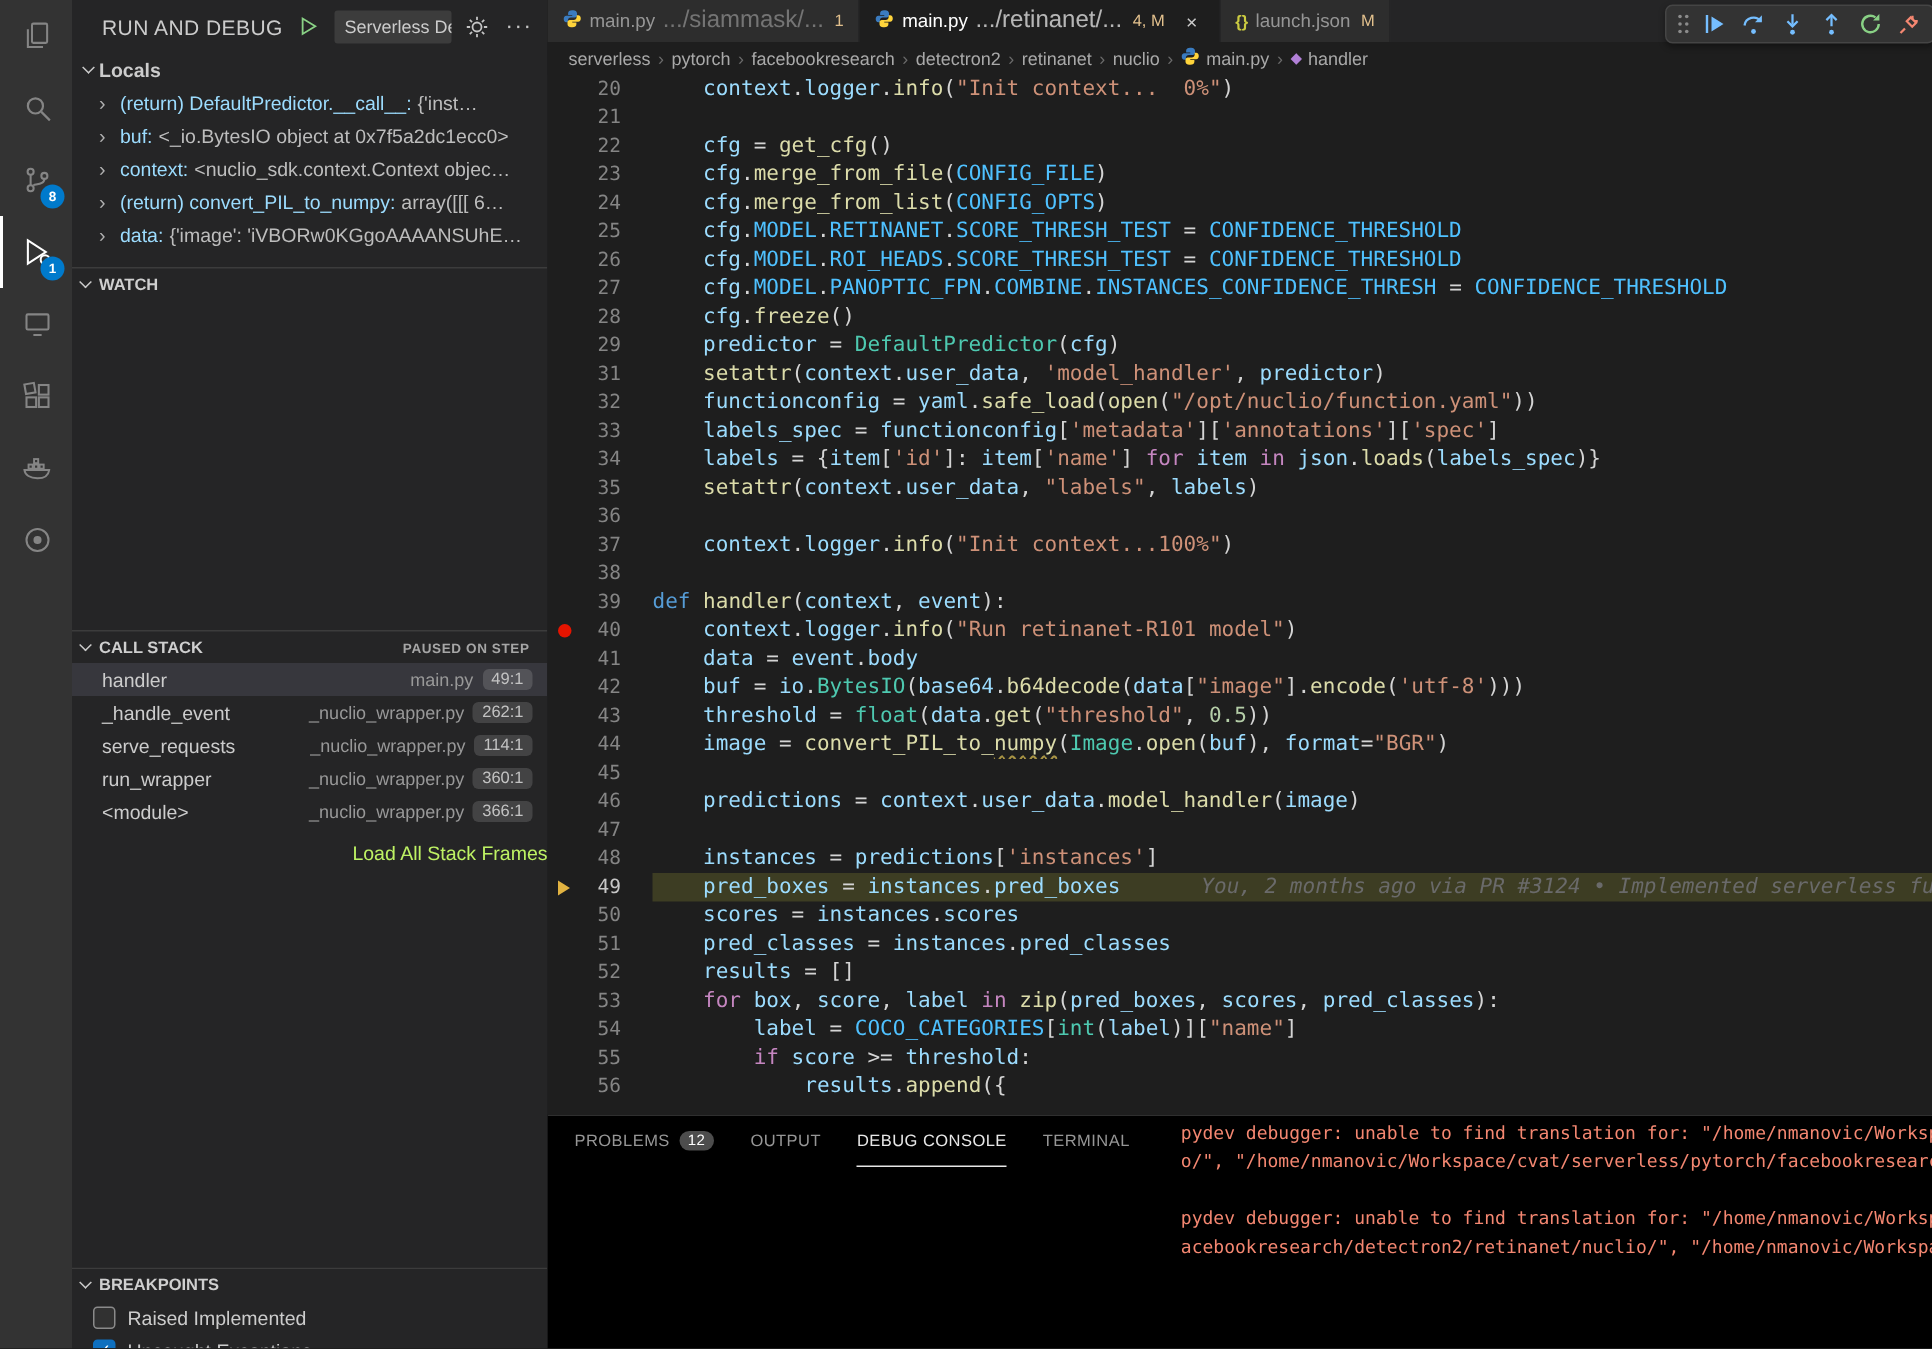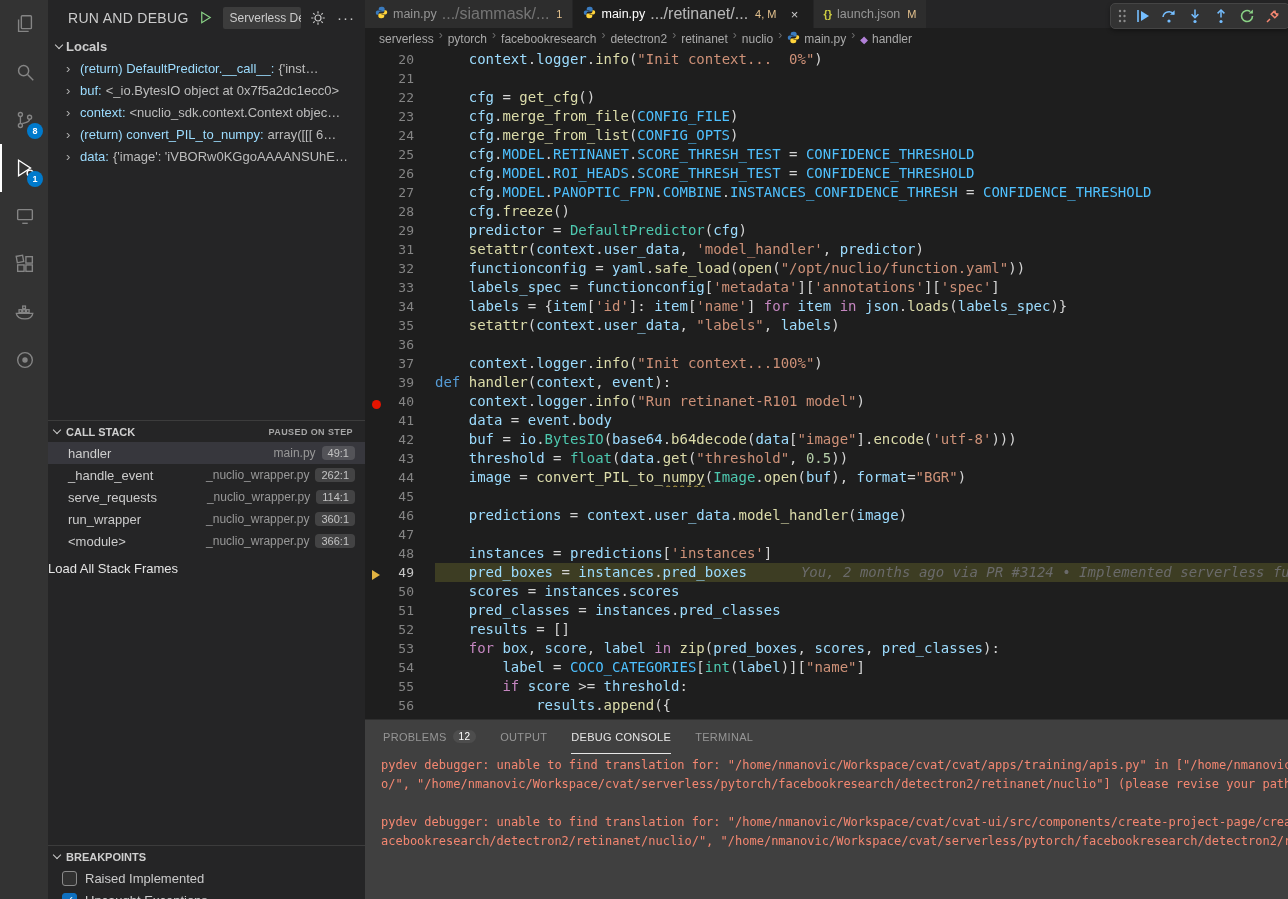--- a/index.html
+++ b/index.html
@@ -37,21 +37,21 @@
   .var-row{padding-left:18px}
   .twistie{color:#b0b0b0;width:10px;flex:none;font-size:13px}
   .var-name{color:#9cdcfe}
   .var-value{color:#bdbdbd;overflow:hidden;text-overflow:clip}
 
   .stack-row{height:22px;display:flex;align-items:center;gap:6px;padding:0 10px 0 20px;cursor:pointer;white-space:nowrap}
   .stack-row.selected{background:#37373d}
   .frame-name{color:#cccccc}
   .frame-file{margin-left:auto;color:#989898;font-size:12px}
   .frame-line{background:rgba(255,255,255,.14);color:#c3c3c3;border-radius:4px;padding:1px 6px;font-size:11px}
-  .load-link{color:#e5e5e5;text-align:left;margin-top:9px;cursor:pointer;font-size:13px}
+  .load-link{color:#bef264;text-align:right;margin-top:9px;cursor:pointer;font-size:13px}
 
   .bp-row{height:22px;display:flex;align-items:center;gap:8px;padding-left:14px;cursor:pointer}
   .checkbox{width:15px;height:15px;border:1px solid #8a8a8a;border-radius:3px;background:#313131;flex:none;display:flex;align-items:center;justify-content:center;font-size:11px;color:#fff}
   .checkbox.checked{background:#0e70c0;border-color:#0e70c0}
   .bp-label{color:#cccccc}
 
   
   .main{flex:1;display:flex;flex-direction:column;overflow:hidden;position:relative;background:#1e1e1e}
   .tabbar{height:28px;flex:none;background:#252526;display:flex;position:relative}
   .tabs{display:flex;height:28px}
@@ -59,43 +59,43 @@
   .tab.active{background:#1e1e1e;color:#ffffff}
   .tab-desc{font-size:16px;opacity:.68}
   .tab-badge{color:#e2c08d;font-size:11px;margin-left:2px}
   .tab-close{margin-left:5px;color:#cccccc;font-size:13px;width:16px;text-align:center;border-radius:3px}
   .json-icon{color:#cbcb41;font-size:11px;font-weight:700}
 
   .debug-toolbar{position:absolute;top:3px;left:745px;height:26px;display:flex;align-items:center;gap:2px;background:#333333;border:1px solid #454545;border-radius:5px;padding:0 4px;box-shadow:0 2px 4px rgba(0,0,0,.35);z-index:5}
   .dt-btn{background:none;border:none;width:24px;height:24px;display:flex;align-items:center;justify-content:center;cursor:pointer;border-radius:4px}
   .dt-grip{display:flex;align-items:center;justify-content:center;width:14px;height:24px;cursor:grab}
 
-  .breadcrumbs{height:22px;flex:none;display:flex;gap:5px;padding-left:14px;font-size:12px;color:#a9a9a9;white-space:nowrap;background:#1e1e1e}
+  .breadcrumbs{height:22px;flex:none;display:flex;align-items:center;gap:5px;padding-left:14px;font-size:12px;color:#a9a9a9;white-space:nowrap;background:#1e1e1e}
   .crumb{display:flex;align-items:center;gap:4px;cursor:pointer}
   .crumb-sep{color:#6b6b6b}
   .sym-method{color:#b180d7;font-size:10px}
 
   .editor{flex:1;overflow:hidden;position:relative}
   .code-area{font-family:"DejaVu Sans Mono",monospace;font-size:14px;line-height:19px}
   .code-row{display:flex;height:19px;white-space:pre;cursor:text}
-  .gutter{width:70px;flex:none;display:flex;align-items:flex-end;cursor:pointer}
+  .gutter{width:70px;flex:none;display:flex;align-items:center;cursor:pointer}
   .gicon{width:16px;height:14px;flex:none;display:flex;align-items:center;justify-content:center;margin-left:3px}
   .gicon.bp::before{content:'';width:9px;height:9px;border-radius:50%;background:#e51400}
   .gicon.cur::before{content:'';width:0;height:0;border-left:8px solid #e2b341;border-top:5px solid transparent;border-bottom:5px solid transparent}
   .gnum{flex:1;text-align:right;padding-right:21px;color:#858585;font-size:13px}
   .code-row.current .gnum{color:#c6c6c6}
   .gcode{flex:1;color:#d4d4d4;overflow:hidden}
   .code-row.current .gcode{background:rgba(255,255,70,.14)}
   .blame{color:#6a6a6a;margin-left:54px;font-style:italic}
   .tk-v{color:#9cdcfe}.tk-k{color:#569cd6}.tk-c{color:#c586c0}.tk-f{color:#dcdcaa}
   .tk-s{color:#ce9178}.tk-C{color:#4fc1ff}.tk-t{color:#4ec9b0}.tk-n{color:#b5cea8}.tk-p{color:#d4d4d4}
   .tk-fu{color:#dcdcaa;text-decoration-line:underline;text-decoration-style:wavy;text-decoration-color:#a89344;text-underline-offset:3px}
 
   
-  .panel{height:180px;flex:none;border-top:1px solid #2f2f2f;background:#404040;display:flex;flex-direction:column;overflow:hidden}
+  .panel{height:156px;flex:none;border-top:1px solid #2f2f2f;background:#000000;display:flex;overflow:hidden}
   .panel-tabs{height:34px;flex:none;display:flex;align-items:center;gap:24px;padding:0 18px;font-size:11px;letter-spacing:.3px;color:#969696}
   .ptab{display:flex;align-items:center;gap:6px;height:34px;cursor:pointer;border-bottom:1px solid transparent}
   .ptab.active{color:#e7e7e7;border-bottom:1px solid #e7e7e7}
   .ptab-badge{background:#4d4d4d;color:#ffffff;border-radius:9px;padding:1px 6px;font-size:10px}
   .console{flex:1;overflow:hidden;padding:2px 0 0 16px;font-family:"DejaVu Sans Mono",monospace;font-size:12px;line-height:19px}
   .console-line{white-space:pre;color:#f48771;height:19px;overflow:hidden}
 </style>
 </head>
 <body>
 
@@ -212,20 +212,24 @@
             <div class="tree-row var-row">
               <span class="twistie">›</span>
               <span class="var-name">data: </span>
               <span class="var-value">{'image': 'iVBORw0KGgoAAAANSUhE…</span>
             </div>
           </div>
       </div>
     </section>
 
     <section class="sec sec-watch">
+      <div class="sec-header">
+        <span class="chev"></span>
+        <span>WATCH</span>
+      </div>
       <div class="sec-body"></div>
     </section>
 
     <section class="sec sec-stack">
       <div class="sec-header">
         <span class="chev"></span>
         <span>CALL STACK</span>
         <span class="sec-status">PAUSED ON STEP</span>
       </div>
       <div class="sec-body">
@@ -412,20 +416,21 @@
           <div class="code-row"><div class="gutter"><span class="gicon"></span><span class="gnum">27</span></div><div class="gcode"><span>    </span><span class="tk-v">cfg</span><span class="tk-p">.</span><span class="tk-C">MODEL</span><span class="tk-p">.</span><span class="tk-C">PANOPTIC_FPN</span><span class="tk-p">.</span><span class="tk-C">COMBINE</span><span class="tk-p">.</span><span class="tk-C">INSTANCES_CONFIDENCE_THRESH</span><span class="tk-p"> = </span><span class="tk-C">CONFIDENCE_THRESHOLD</span></div></div>
           <div class="code-row"><div class="gutter"><span class="gicon"></span><span class="gnum">28</span></div><div class="gcode"><span>    </span><span class="tk-v">cfg</span><span class="tk-p">.</span><span class="tk-f">freeze</span><span class="tk-p">()</span></div></div>
           <div class="code-row"><div class="gutter"><span class="gicon"></span><span class="gnum">29</span></div><div class="gcode"><span>    </span><span class="tk-v">predictor</span><span class="tk-p"> = </span><span class="tk-t">DefaultPredictor</span><span class="tk-p">(</span><span class="tk-v">cfg</span><span class="tk-p">)</span></div></div>
           <div class="code-row"><div class="gutter"><span class="gicon"></span><span class="gnum">31</span></div><div class="gcode"><span>    </span><span class="tk-f">setattr</span><span class="tk-p">(</span><span class="tk-v">context</span><span class="tk-p">.</span><span class="tk-v">user_data</span><span class="tk-p">, </span><span class="tk-s">'model_handler'</span><span class="tk-p">, </span><span class="tk-v">predictor</span><span class="tk-p">)</span></div></div>
           <div class="code-row"><div class="gutter"><span class="gicon"></span><span class="gnum">32</span></div><div class="gcode"><span>    </span><span class="tk-v">functionconfig</span><span class="tk-p"> = </span><span class="tk-v">yaml</span><span class="tk-p">.</span><span class="tk-f">safe_load</span><span class="tk-p">(</span><span class="tk-f">open</span><span class="tk-p">(</span><span class="tk-s">"/opt/nuclio/function.yaml"</span><span class="tk-p">))</span></div></div>
           <div class="code-row"><div class="gutter"><span class="gicon"></span><span class="gnum">33</span></div><div class="gcode"><span>    </span><span class="tk-v">labels_spec</span><span class="tk-p"> = </span><span class="tk-v">functionconfig</span><span class="tk-p">[</span><span class="tk-s">'metadata'</span><span class="tk-p">][</span><span class="tk-s">'annotations'</span><span class="tk-p">][</span><span class="tk-s">'spec'</span><span class="tk-p">]</span></div></div>
           <div class="code-row"><div class="gutter"><span class="gicon"></span><span class="gnum">34</span></div><div class="gcode"><span>    </span><span class="tk-v">labels</span><span class="tk-p"> = {</span><span class="tk-v">item</span><span class="tk-p">[</span><span class="tk-s">'id'</span><span class="tk-p">]: </span><span class="tk-v">item</span><span class="tk-p">[</span><span class="tk-s">'name'</span><span class="tk-p">] </span><span class="tk-c">for</span><span class="tk-p"> </span><span class="tk-v">item</span><span class="tk-p"> </span><span class="tk-c">in</span><span class="tk-p"> </span><span class="tk-v">json</span><span class="tk-p">.</span><span class="tk-f">loads</span><span class="tk-p">(</span><span class="tk-v">labels_spec</span><span class="tk-p">)}</span></div></div>
           <div class="code-row"><div class="gutter"><span class="gicon"></span><span class="gnum">35</span></div><div class="gcode"><span>    </span><span class="tk-f">setattr</span><span class="tk-p">(</span><span class="tk-v">context</span><span class="tk-p">.</span><span class="tk-v">user_data</span><span class="tk-p">, </span><span class="tk-s">"labels"</span><span class="tk-p">, </span><span class="tk-v">labels</span><span class="tk-p">)</span></div></div>
           <div class="code-row"><div class="gutter"><span class="gicon"></span><span class="gnum">36</span></div><div class="gcode"><span></span></div></div>
           <div class="code-row"><div class="gutter"><span class="gicon"></span><span class="gnum">37</span></div><div class="gcode"><span>    </span><span class="tk-v">context</span><span class="tk-p">.</span><span class="tk-v">logger</span><span class="tk-p">.</span><span class="tk-f">info</span><span class="tk-p">(</span><span class="tk-s">"Init context...100%"</span><span class="tk-p">)</span></div></div>
+          <div class="code-row"><div class="gutter"><span class="gicon"></span><span class="gnum">38</span></div><div class="gcode"><span></span></div></div>
           <div class="code-row"><div class="gutter"><span class="gicon"></span><span class="gnum">39</span></div><div class="gcode"><span></span><span class="tk-k">def</span><span class="tk-p"> </span><span class="tk-f">handler</span><span class="tk-p">(</span><span class="tk-v">context</span><span class="tk-p">, </span><span class="tk-v">event</span><span class="tk-p">):</span></div></div>
           <div class="code-row"><div class="gutter"><span class="gicon bp"></span><span class="gnum">40</span></div><div class="gcode"><span>    </span><span class="tk-v">context</span><span class="tk-p">.</span><span class="tk-v">logger</span><span class="tk-p">.</span><span class="tk-f">info</span><span class="tk-p">(</span><span class="tk-s">"Run retinanet-R101 model"</span><span class="tk-p">)</span></div></div>
           <div class="code-row"><div class="gutter"><span class="gicon"></span><span class="gnum">41</span></div><div class="gcode"><span>    </span><span class="tk-v">data</span><span class="tk-p"> = </span><span class="tk-v">event</span><span class="tk-p">.</span><span class="tk-v">body</span></div></div>
           <div class="code-row"><div class="gutter"><span class="gicon"></span><span class="gnum">42</span></div><div class="gcode"><span>    </span><span class="tk-v">buf</span><span class="tk-p"> = </span><span class="tk-v">io</span><span class="tk-p">.</span><span class="tk-t">BytesIO</span><span class="tk-p">(</span><span class="tk-v">base64</span><span class="tk-p">.</span><span class="tk-f">b64decode</span><span class="tk-p">(</span><span class="tk-v">data</span><span class="tk-p">[</span><span class="tk-s">"image"</span><span class="tk-p">].</span><span class="tk-f">encode</span><span class="tk-p">(</span><span class="tk-s">'utf-8'</span><span class="tk-p">)))</span></div></div>
           <div class="code-row"><div class="gutter"><span class="gicon"></span><span class="gnum">43</span></div><div class="gcode"><span>    </span><span class="tk-v">threshold</span><span class="tk-p"> = </span><span class="tk-t">float</span><span class="tk-p">(</span><span class="tk-v">data</span><span class="tk-p">.</span><span class="tk-f">get</span><span class="tk-p">(</span><span class="tk-s">"threshold"</span><span class="tk-p">, </span><span class="tk-n">0.5</span><span class="tk-p">))</span></div></div>
           <div class="code-row"><div class="gutter"><span class="gicon"></span><span class="gnum">44</span></div><div class="gcode"><span>    </span><span class="tk-v">image</span><span class="tk-p"> = </span><span class="tk-f">convert_PIL_to_</span><span class="tk-fu">numpy</span><span class="tk-p">(</span><span class="tk-t">Image</span><span class="tk-p">.</span><span class="tk-f">open</span><span class="tk-p">(</span><span class="tk-v">buf</span><span class="tk-p">), </span><span class="tk-v">format</span><span class="tk-p">=</span><span class="tk-s">"BGR"</span><span class="tk-p">)</span></div></div>
           <div class="code-row"><div class="gutter"><span class="gicon"></span><span class="gnum">45</span></div><div class="gcode"><span></span></div></div>
           <div class="code-row"><div class="gutter"><span class="gicon"></span><span class="gnum">46</span></div><div class="gcode"><span>    </span><span class="tk-v">predictions</span><span class="tk-p"> = </span><span class="tk-v">context</span><span class="tk-p">.</span><span class="tk-v">user_data</span><span class="tk-p">.</span><span class="tk-f">model_handler</span><span class="tk-p">(</span><span class="tk-v">image</span><span class="tk-p">)</span></div></div>
           <div class="code-row"><div class="gutter"><span class="gicon"></span><span class="gnum">47</span></div><div class="gcode"><span></span></div></div>
           <div class="code-row"><div class="gutter"><span class="gicon"></span><span class="gnum">48</span></div><div class="gcode"><span>    </span><span class="tk-v">instances</span><span class="tk-p"> = </span><span class="tk-v">predictions</span><span class="tk-p">[</span><span class="tk-s">'instances'</span><span class="tk-p">]</span></div></div>

